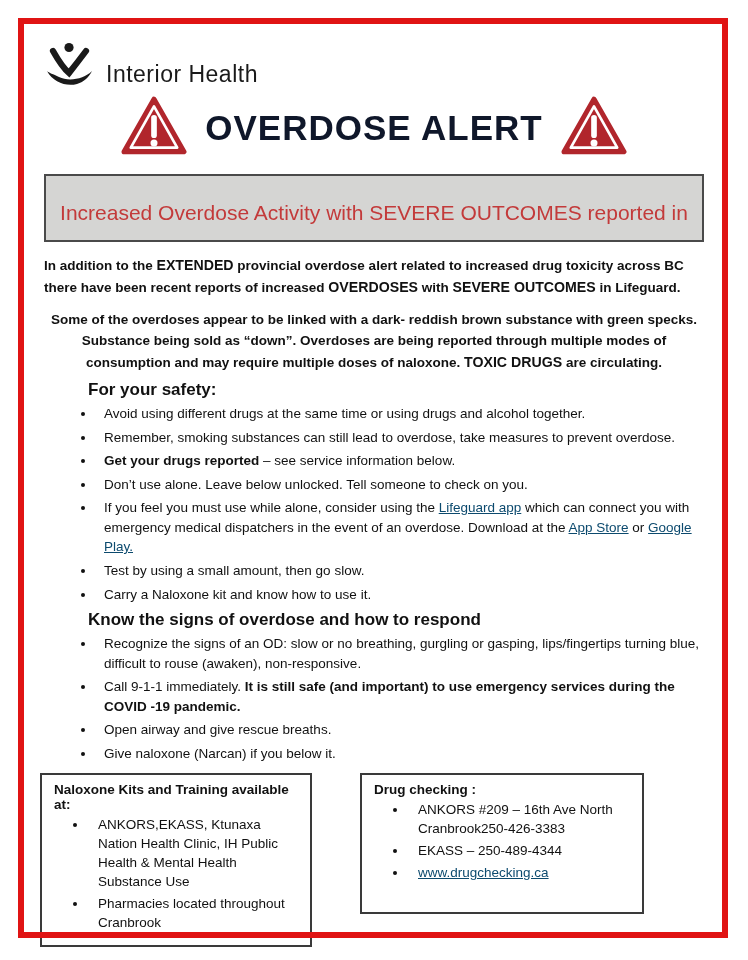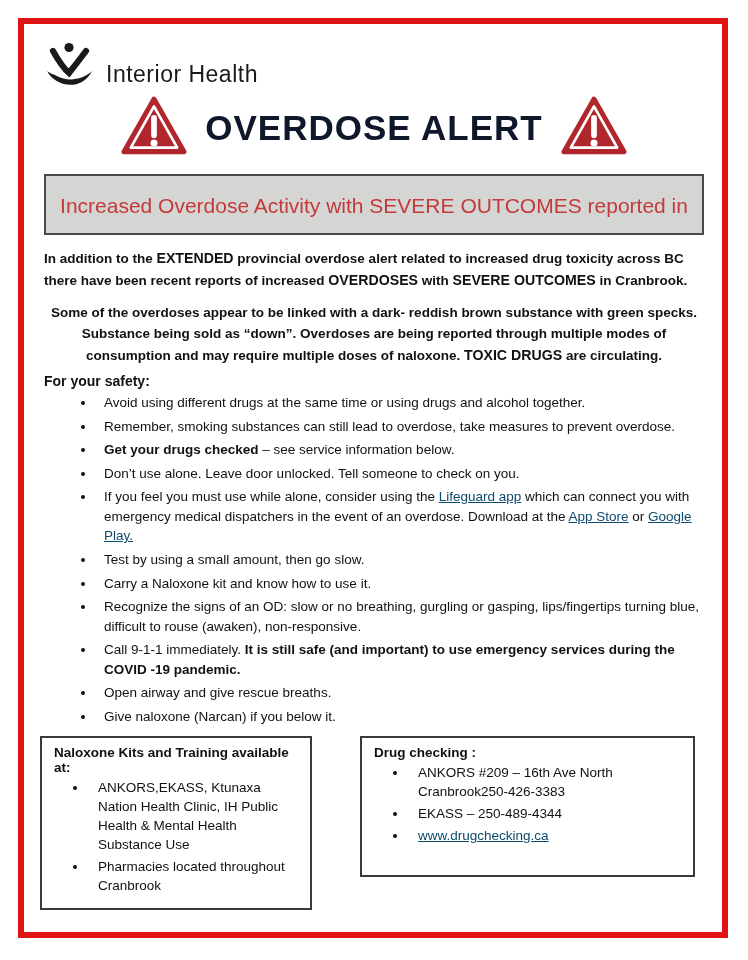--- a/index.html
+++ b/index.html
@@ -12,40 +12,40 @@
   .logo-row{display:flex;align-items:flex-end;gap:12px;height:50px;}
   .logo-row svg{display:block;}
   .logo-text{font-size:23px;letter-spacing:.5px;color:#1a1a1a;font-weight:400;}
 
   
   .title-row{display:flex;align-items:center;justify-content:center;gap:18px;margin-top:8px;}
   .alert-title{color:#0f172a;font-size:35px;font-weight:900;letter-spacing:1px;white-space:nowrap;}
 
   
   .banner{margin-top:14px;background:#d5d5d3;border:2px solid #4a4a4a;
-    text-align:center;color:#c33a3a;padding:16px 14px 14px 14px;}
+    text-align:center;color:#c33a3a;padding:23px 14px 14px 14px;}
   .banner .l1{font-size:21px;line-height:1.3;}
   .banner .date{font-size:21px;margin-top:14px;}
 
   
   .para{font-size:13.5px;font-weight:700;line-height:1.55;margin-top:13px;}
   .para.center{text-align:center;margin-left:4px;margin-right:4px;margin-top:11px;}
   .k{font-weight:900;font-size:1.05em;}
   .b{font-weight:700;}
 
-  .sec-heading{font-size:14px;font-weight:700;margin-top:6px;}
+  .sec-heading{font-size:17px;font-weight:700;margin-top:6px;margin-left:44px;}
   ul.bullets{margin:3px 0 0 0;padding-left:52px;}
   ul.bullets li{font-size:13.5px;font-weight:400;line-height:1.45;margin:4px 0;padding-left:8px;}
   a.link{color:#0c4a6e;text-decoration:underline;word-break:break-word;cursor:pointer;}
 
   
   .boxes{display:flex;gap:48px;align-items:flex-start;margin-top:10px;margin-left:-4px;}
   .info-box{border:2px solid #3a3a3a;background:#fff;box-sizing:border-box;padding:7px 10px 9px 12px;}
   .info-box.left{width:272px;}
-  .info-box.right{width:335px;padding-bottom:26px;}
+  .info-box.right{width:284px;padding-bottom:26px;}
   .box-heading{font-size:13.5px;font-weight:700;}
   .info-box ul{margin:4px 0 0 0;padding-left:34px;}
   .info-box li{font-size:13.5px;line-height:1.4;margin:3px 0;padding-left:10px;}
 </style>
 </head>
 <body>
 
 <div class="page">
   <div class="page-border"></div>
 
@@ -77,34 +77,35 @@
         <path d="M32 21 L32 38" stroke="#fff" stroke-width="5.5" stroke-linecap="round"></path>
         <circle cx="32" cy="45.5" r="3.4" fill="#fff"></circle>
       </svg>
     </span>
   </div>
 
   <div class="banner">
     <div class="l1">Increased Overdose Activity with SEVERE OUTCOMES reported in</div>
   </div>
 
-  <div class="para"><span>In addition to the </span><span class="k">EXTENDED</span><span> provincial overdose alert related to increased drug toxicity across BC there have been recent reports of increased </span><span class="k">OVERDOSES</span><span> with </span><span class="k">SEVERE OUTCOMES</span><span> in Cranbrook.</span></div>
+  <div class="para"><span>In addition to the </span><span class="k">EXTENDED</span><span> provincial overdose alert related to increased drug toxicity across BC there have been recent reports of increased </span><span class="k">OVERDOSES</span><span> with </span><span class="k">SEVERE OUTCOMES</span><span> in Lifeguard.</span></div>
   <div class="para center"><span>Some of the overdoses appear to be linked with a dark- reddish brown substance with green specks. Substance being sold as “down”.  Overdoses are being reported through multiple modes of consumption and may require multiple doses of naloxone. </span><span class="k">TOXIC DRUGS</span><span> are circulating.</span></div>
 
   <div class="sec-heading">For your safety:</div>
   <ul class="bullets">
     <li><span>Avoid using different drugs at the same time or using drugs and alcohol together.</span></li>
     <li><span>Remember, smoking substances can still lead to overdose, take measures to prevent overdose.</span></li>
-    <li><span class="b">Get your drugs checked</span><span> – see service information below.</span></li>
-    <li><span>Don’t use alone. Leave door unlocked. Tell someone to check on you.</span></li>
+    <li><span class="b">Get your drugs reported</span><span> – see service information below.</span></li>
+    <li><span>Don’t use alone. Leave below unlocked. Tell someone to check on you.</span></li>
     <li><span>If you feel you must use while alone, consider using the </span><a class="link" href="#">Lifeguard app</a><span> which can connect you with emergency medical dispatchers in the event of an overdose. Download at the </span><a class="link" href="#">App Store</a><span> or </span><a class="link" href="#">Google Play.</a></li>
     <li><span>Test by using a small amount, then go slow.</span></li>
     <li><span>Carry a Naloxone kit and know how to use it.</span></li>
   </ul>
 
+  <div class="sec-heading">Know the signs of overdose and how to respond</div>
   <ul class="bullets">
     <li><span>Recognize the signs of an OD: slow or no breathing, gurgling or gasping, lips/fingertips turning blue, difficult to rouse (awaken), non-responsive.</span></li>
     <li><span>Call 9-1-1 immediately. </span><span class="b">It is still safe (and important) to use emergency services during the COVID -19 pandemic.</span></li>
     <li><span>Open airway and give rescue breaths.</span></li>
     <li><span>Give naloxone (Narcan) if you below it.</span></li>
   </ul>
 
   <div class="boxes">
     <div class="info-box left">
       <div class="box-heading">Naloxone Kits and Training available at:</div>

